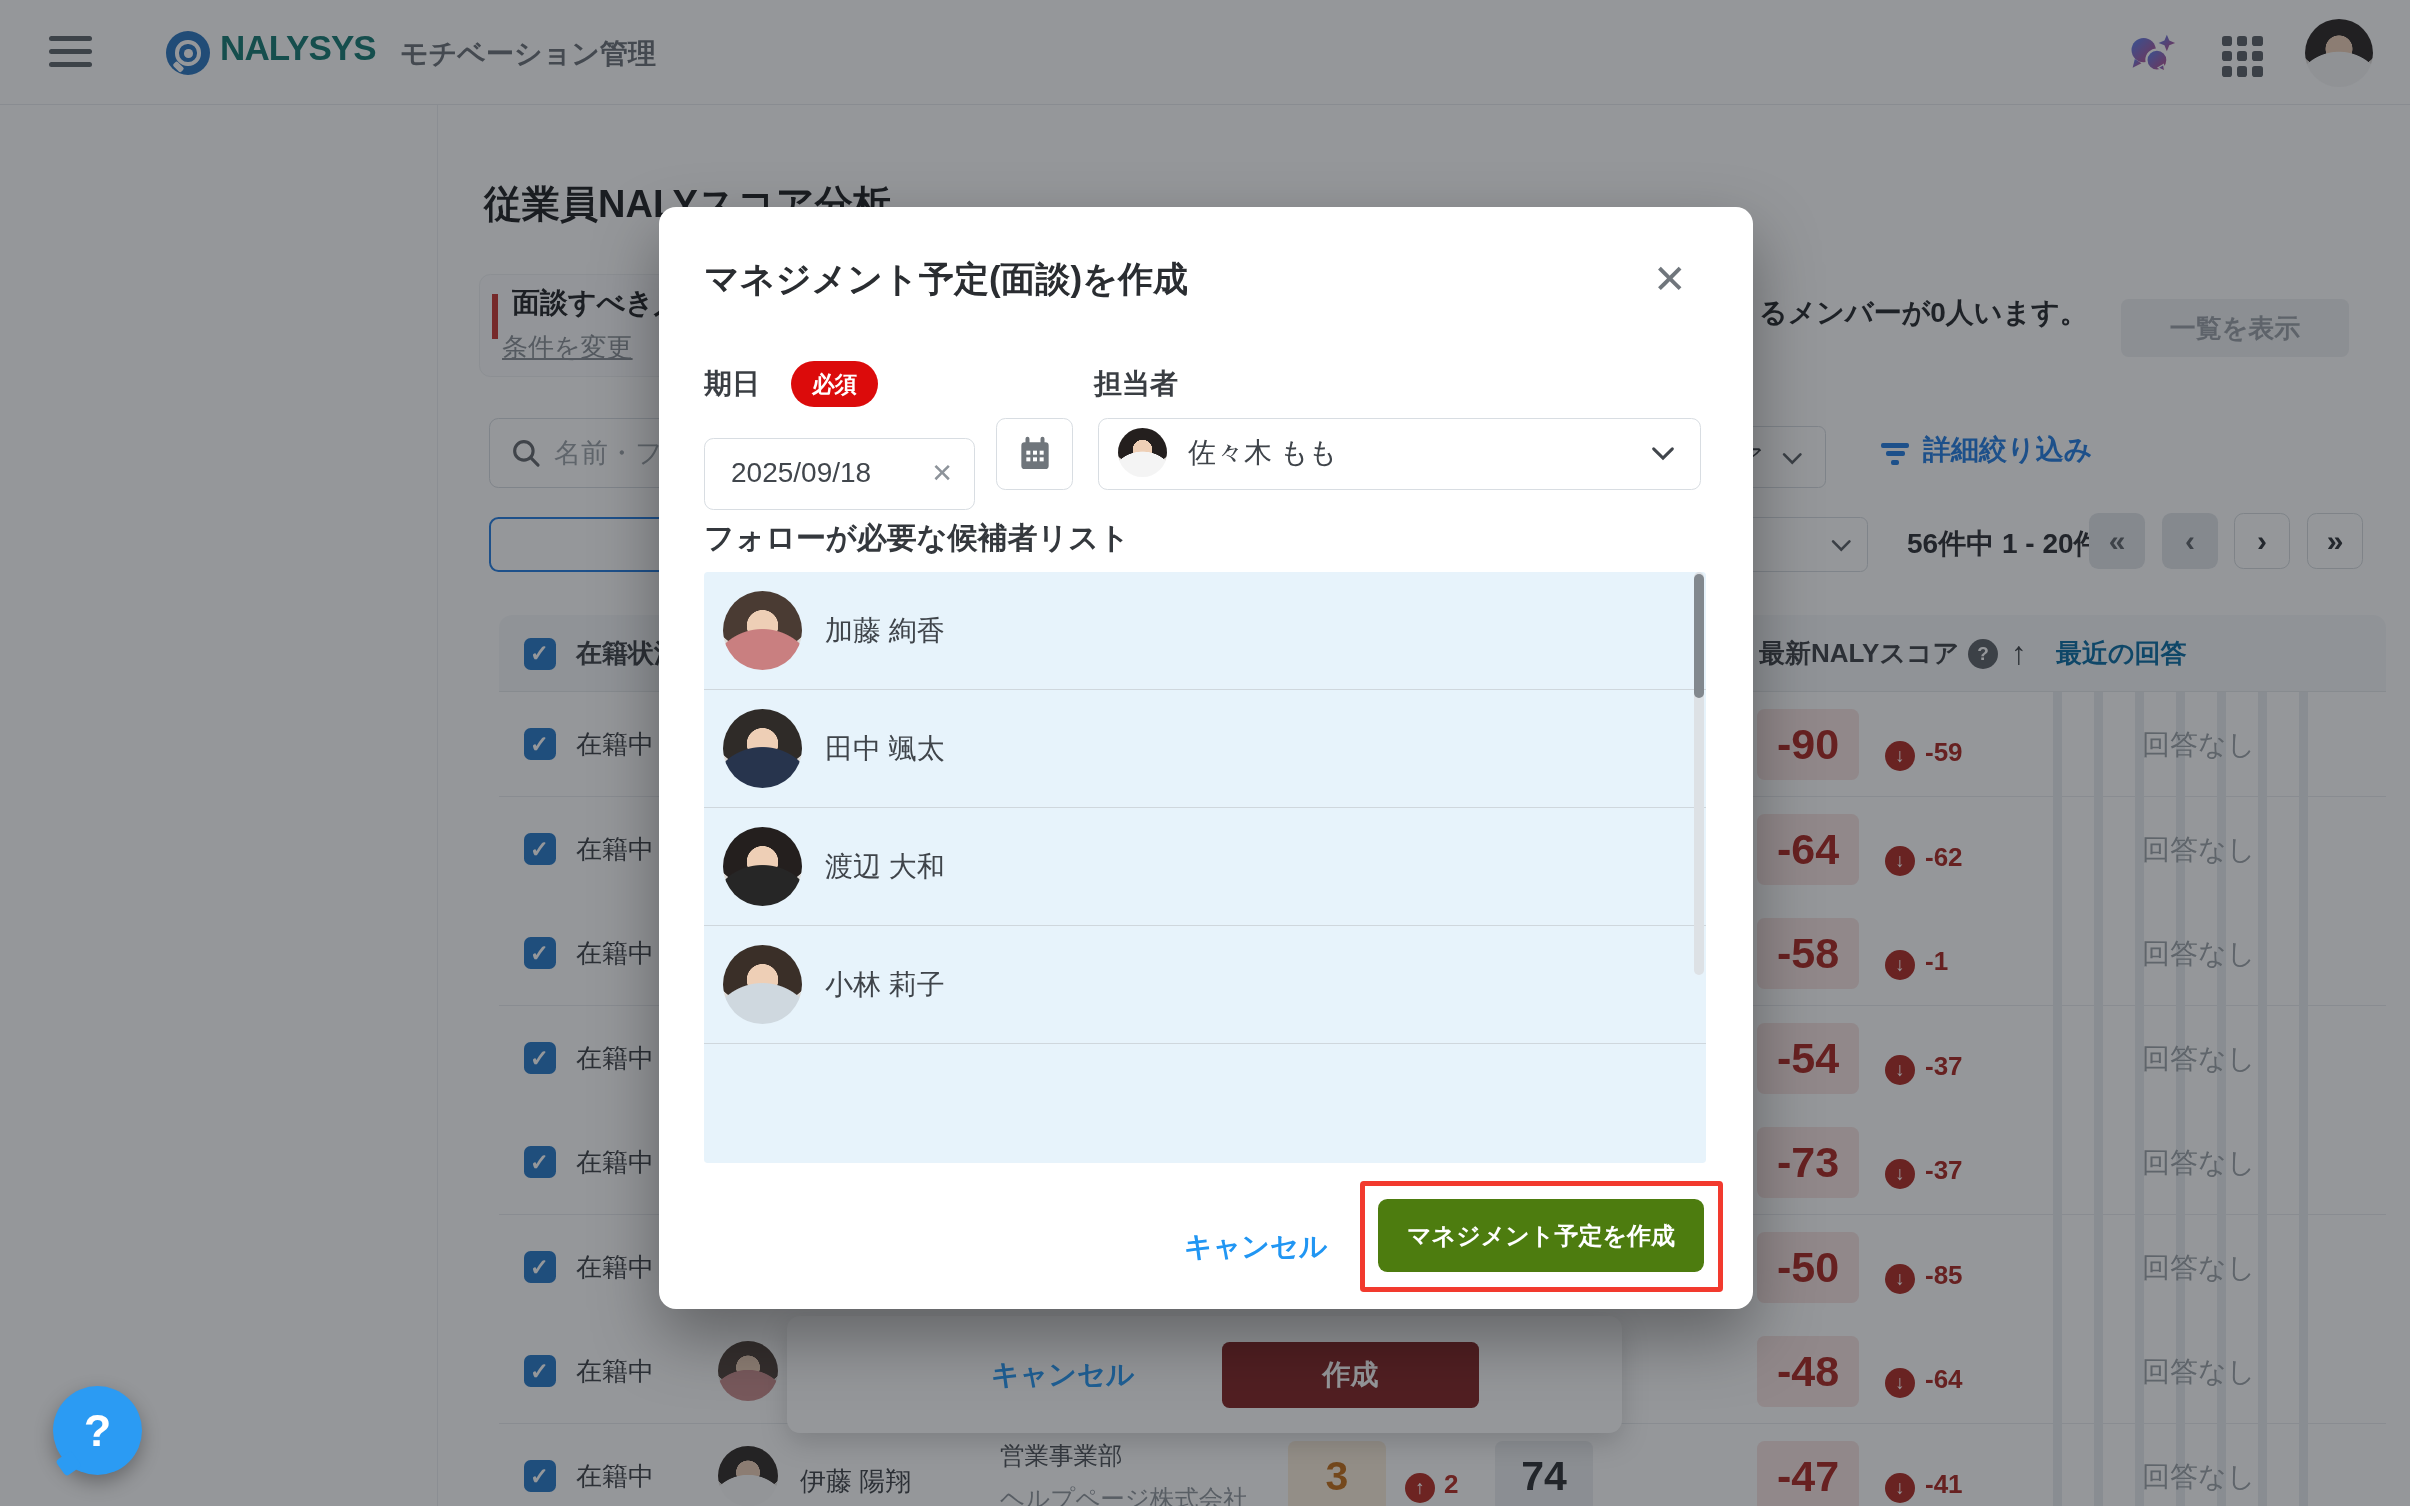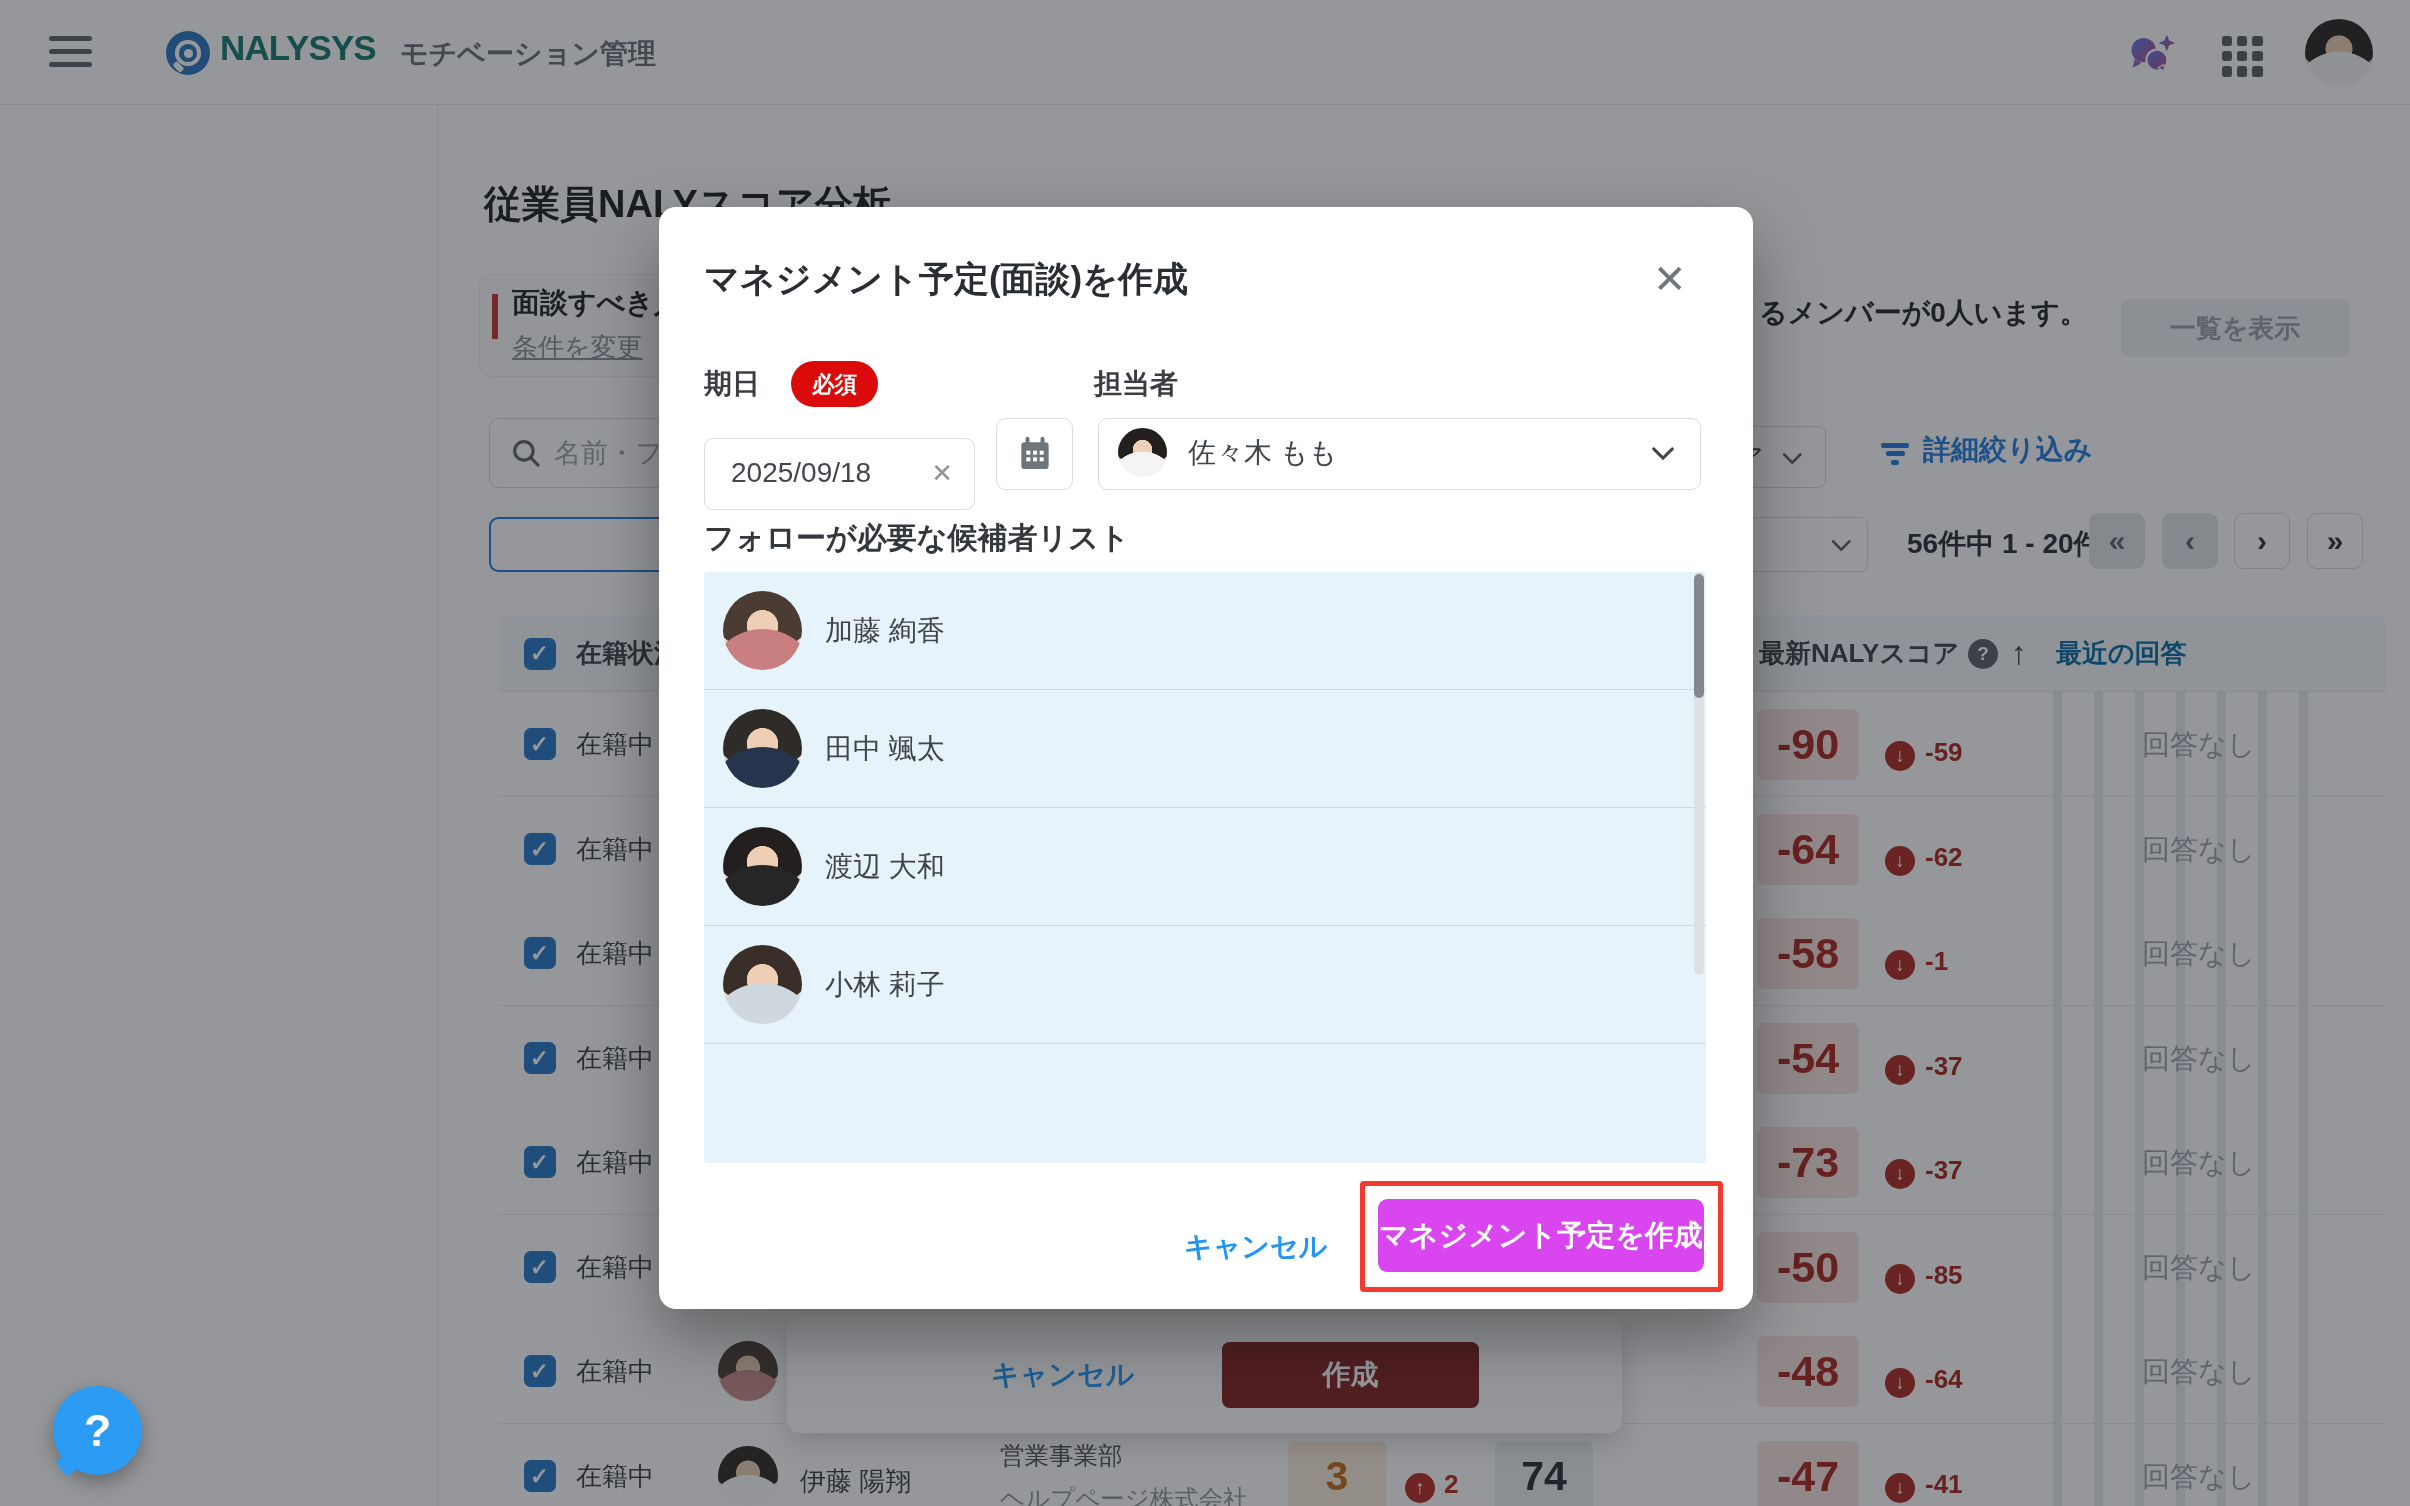--- a/index.html
+++ b/index.html
@@ -31,21 +31,21 @@
   .side-item.active{background:#e7edf4;}
   .side-item.active::before{content:"";position:absolute;left:0;top:0;width:9.4px;height:89px;background:#1a6fc4;}
   .side-item.active .lbl{color:#17191c;font-weight:800;}
   .divider{position:absolute;left:22.6px;width:393px;height:1.9px;background:#e2e5e8;}
   .notif-dot{position:absolute;left:90px;top:15px;width:16px;height:16px;border-radius:50%;background:#1e88e5;}
   
   .page-title{position:absolute;left:484px;top:179px;font-size:38px;font-weight:800;color:#17191c;}
   .notice{position:absolute;left:479px;top:274px;width:607px;height:103px;background:#fbfcfd;border:1.9px solid #eef0f2;border-radius:11.3px;}
   .notice .bar{position:absolute;left:12.2px;top:19px;width:5.6px;height:45px;background:#c5302c;}
   .notice .t{position:absolute;left:32px;top:9.4px;font-size:28px;font-weight:800;color:#1b1d20;white-space:nowrap;}
-  .notice .l{position:absolute;left:32px;top:55px;font-size:26px;color:#878d93;text-decoration:underline;white-space:nowrap;}
+  .notice .l{position:absolute;left:22px;top:55px;font-size:26px;color:#878d93;text-decoration:underline;white-space:nowrap;}
   .search-box{position:absolute;left:489px;top:418px;width:607px;height:70px;background:#fff;border:1.9px solid #d6dbe0;border-radius:9.4px;}
   .search-box .ph{position:absolute;left:64px;top:0;line-height:68px;font-size:27px;color:#9aa0a6;white-space:nowrap;}
   .sort-btn{position:absolute;left:489px;top:517px;width:607px;height:55px;border:2.8px solid #1e7ae0;border-radius:9.4px;color:#1e7ae0;font-size:26px;font-weight:800;display:flex;align-items:center;justify-content:center;background:#fff;white-space:nowrap;}
   .member-text{position:absolute;left:1759px;top:294px;font-size:28px;font-weight:800;color:#1f2226;white-space:nowrap;}
   .list-btn{position:absolute;left:2121px;top:299px;width:228px;height:58px;background:#eef0f2;border-radius:7.5px;color:#989ea5;font-size:26px;font-weight:700;display:flex;align-items:center;justify-content:center;}
   .mini-select{position:absolute;background:#fff;border:1.9px solid #d6dbe0;border-radius:7.5px;}
   .adv-label{position:absolute;left:1923px;top:431px;font-size:28px;font-weight:800;color:#1e7ae0;white-space:nowrap;}
   .flt{position:absolute;left:1879px;top:443px;width:32px;height:28px;}
   .flt span{display:block;background:#1e7ae0;border-radius:1.9px;height:4.7px;margin:0 auto 3.8px;}
   .flt .f1{width:28px;}.flt .f2{width:19px;}.flt .f3{width:7.5px;}
@@ -89,21 +89,21 @@
   .m-listlab{position:absolute;left:45px;top:311px;font-size:30px;font-weight:700;color:#34383d;white-space:nowrap;}
   .m-list{position:absolute;left:45px;top:365px;width:1002px;height:591px;background:#e7f3fb;border-radius:3.8px;overflow:hidden;}
   .cand{position:relative;width:1002px;height:118px;border-bottom:1.9px solid #cfd7dd;}
   .cand:last-child{border-bottom:none;}
   .cand .av{position:absolute;left:19px;top:19px;width:79px;height:79px;}
   .cand .nm{position:absolute;left:121px;top:0;line-height:118px;font-size:28px;color:#3f444a;}
   .sb-track{position:absolute;left:990px;top:0px;width:10.4px;height:403px;background:#dde1e5;border-radius:5.6px;}
   .sb-thumb{position:absolute;left:990px;top:1.9px;width:10.4px;height:124px;background:#82888e;border-radius:5.6px;}
   .m-cancel{position:absolute;left:525px;top:1002px;line-height:75px;font-size:28px;font-weight:800;color:#2196f3;cursor:pointer;}
   .redbox{position:absolute;left:701px;top:974px;width:363px;height:111px;border:5.6px solid #f23a2e;border-radius:3.8px;}
-  .m-submit{position:absolute;left:13px;top:13px;width:326px;height:73px;background:#d946ef;border-radius:9.4px;color:#fff;font-size:29px;font-weight:800;display:flex;align-items:center;justify-content:center;cursor:pointer;}
+  .m-submit{position:absolute;left:13px;top:13px;width:326px;height:73px;background:#4d7c0f;border-radius:9.4px;color:#fff;font-size:24px;font-weight:800;display:flex;align-items:center;justify-content:center;cursor:pointer;}
   
   .help{position:absolute;left:53px;top:1386px;width:89px;height:89px;border-radius:50%;background:#2b9bf3;color:#fff;font-size:45px;font-weight:800;display:flex;align-items:center;justify-content:center;box-shadow:0 7.5px 19px rgba(0,0,0,.30);z-index:60;}
   .help::after{content:"";position:absolute;left:5.6px;bottom:1.9px;width:19px;height:19px;background:#2b9bf3;border-radius:3.8px;transform:rotate(55deg);}
   svg{display:block;}
 </style>
 </head>
 <body>
 
 <div class="page">
 

